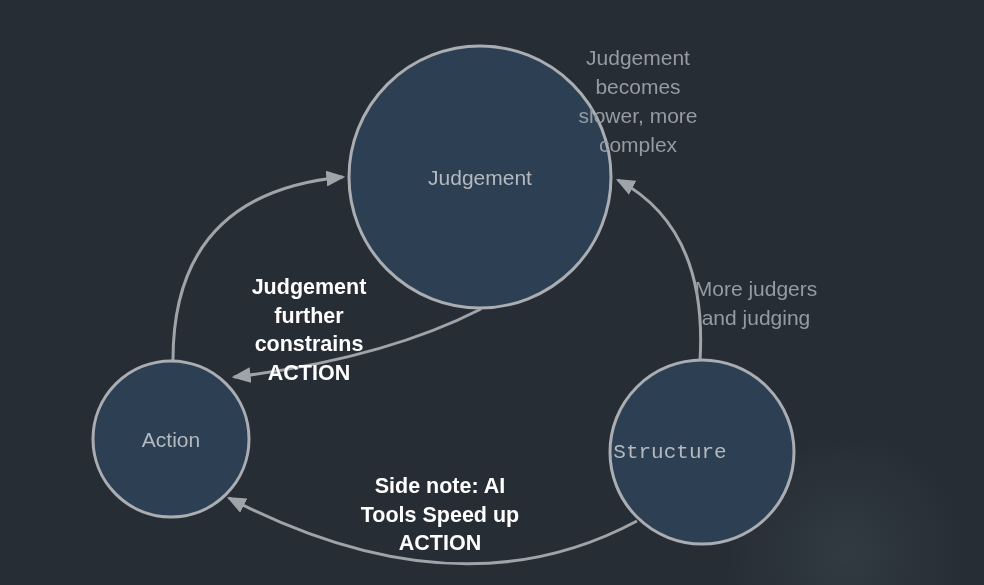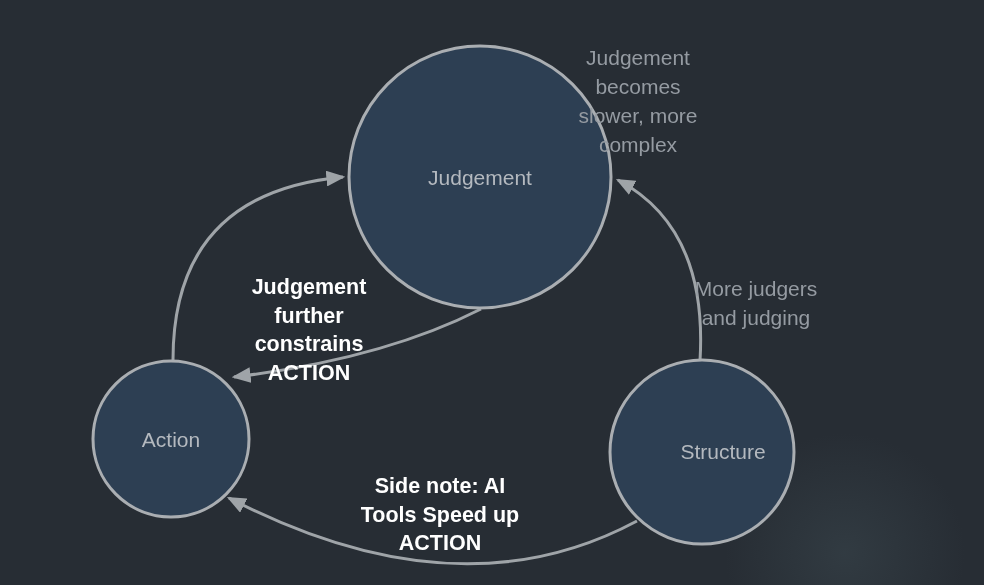--- a/index.html
+++ b/index.html
@@ -34,21 +34,21 @@
   }
   .node-label {
     position: absolute;
     transform: translate(-50%, -50%);
     font-size: 21px;
     color: #b4b9bf;
     white-space: nowrap;
   }
   #label-judgement { left: 480px; top: 178px; }
   #label-action    { left: 171px; top: 440px; }
-  #label-structure { left: 723px; top: 452px; }
+  #label-structure { left: 670px; top: 452px; font-family: Liberation Mono, monospace; }
   .annotation {
     position: absolute;
     transform: translateX(-50%);
     text-align: center;
     white-space: pre-line;
   }
   .annotation.muted {
     color: #959ba2;
     font-size: 21px;
     line-height: 29px;

